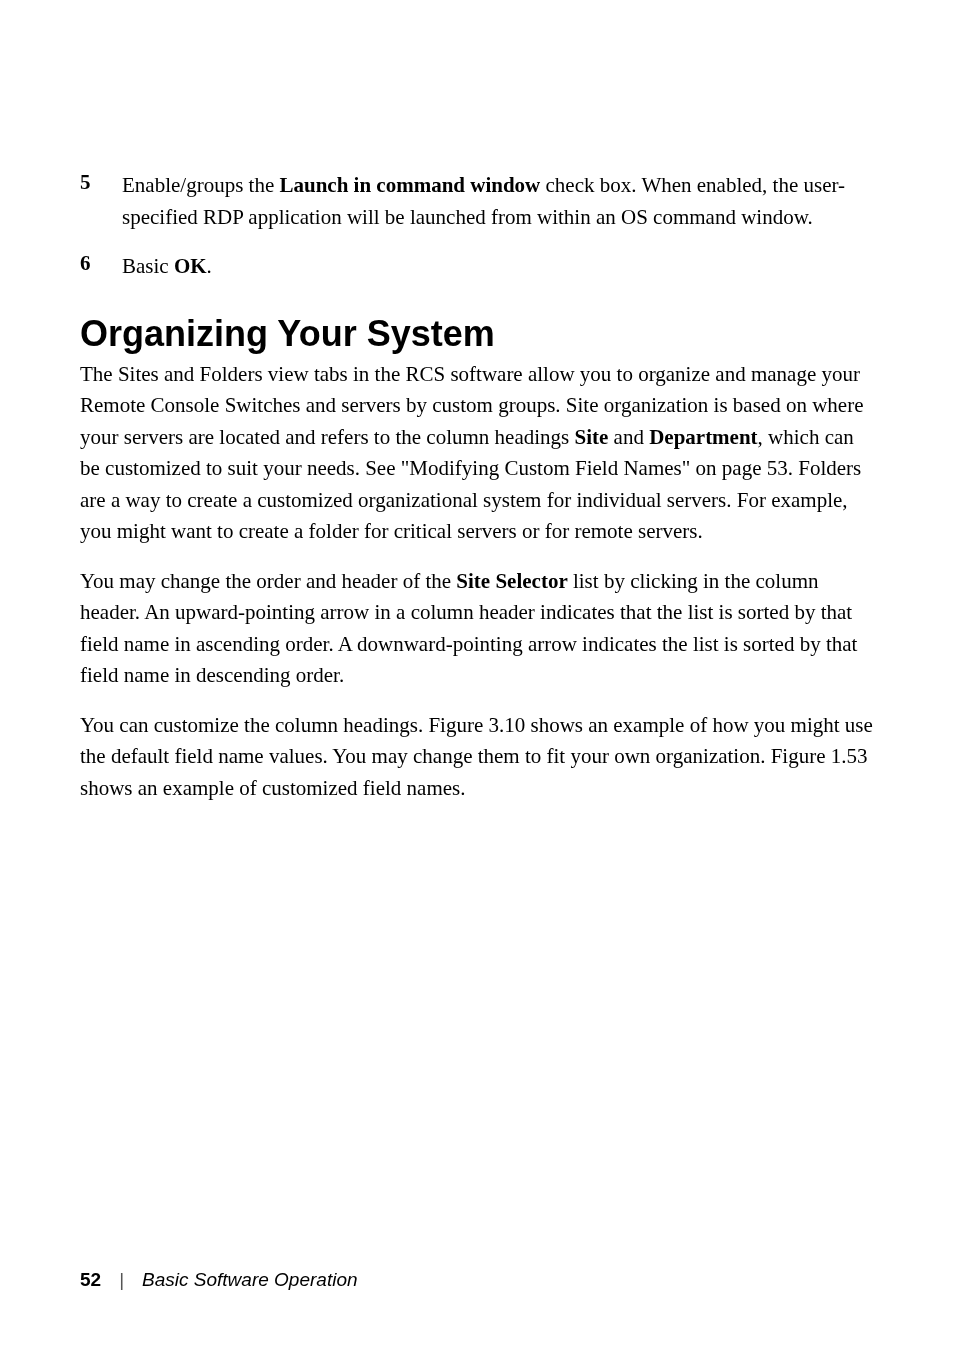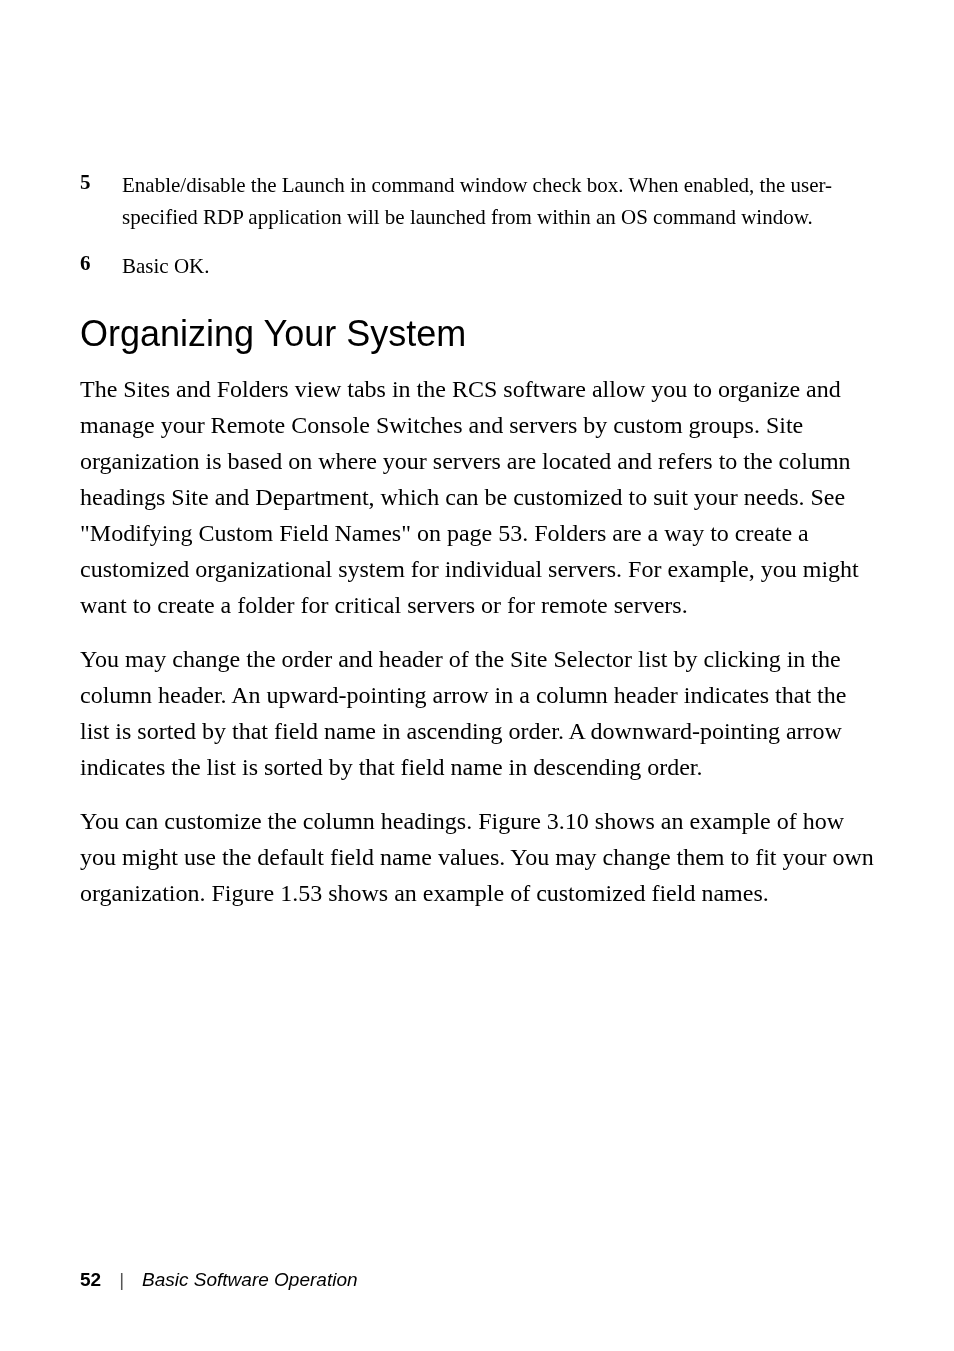--- a/index.html
+++ b/index.html
@@ -28,33 +28,33 @@
       flex-shrink: 0;
     }
     .list-text {
       font-family: Georgia, serif;
       font-size: 21px;
       line-height: 1.5;
       flex: 1;
     }
     .heading {
       font-family: Arial, Helvetica, sans-serif;
-      font-weight: normal;
+      font-weight: bold;
       font-size: 36px;
       margin-top: 30px;
-      margin-bottom: 16px;
+      margin-bottom: 4px;
     }
     .paragraph {
       font-family: Georgia, serif;
-      font-size: 24px;
+      font-size: 21px;
       line-height: 1.5;
       margin-bottom: 18px;
     }
     .bold {
-      font-weight: normal;
+      font-weight: bold;
     }
     .footer {
       position: absolute;
       bottom: 60px;
       left: 80px;
       display: flex;
       align-items: flex-start;
       font-family: Arial, Helvetica, sans-serif;
     }
     .page-number {
@@ -70,21 +70,21 @@
       font-size: 19px;
       font-style: italic;
     }
   </style>
 </head>
 <body>
 
 <div class="list-item">
   <div class="list-number">5</div>
   <div class="list-text">
-    <span>Enable/disable the </span><span class="bold">Launch in command window</span><span> check box. When enabled, the user-specified RDP application will be launched from within an OS command window.</span>
+    <span>Enable/groups the </span><span class="bold">Launch in command window</span><span> check box. When enabled, the user-specified RDP application will be launched from within an OS command window.</span>
   </div>
 </div>
 
 <div class="list-item">
   <div class="list-number">6</div>
   <div class="list-text">
     <span>Basic </span><span class="bold">OK</span><span>.</span>
   </div>
 </div>
 

